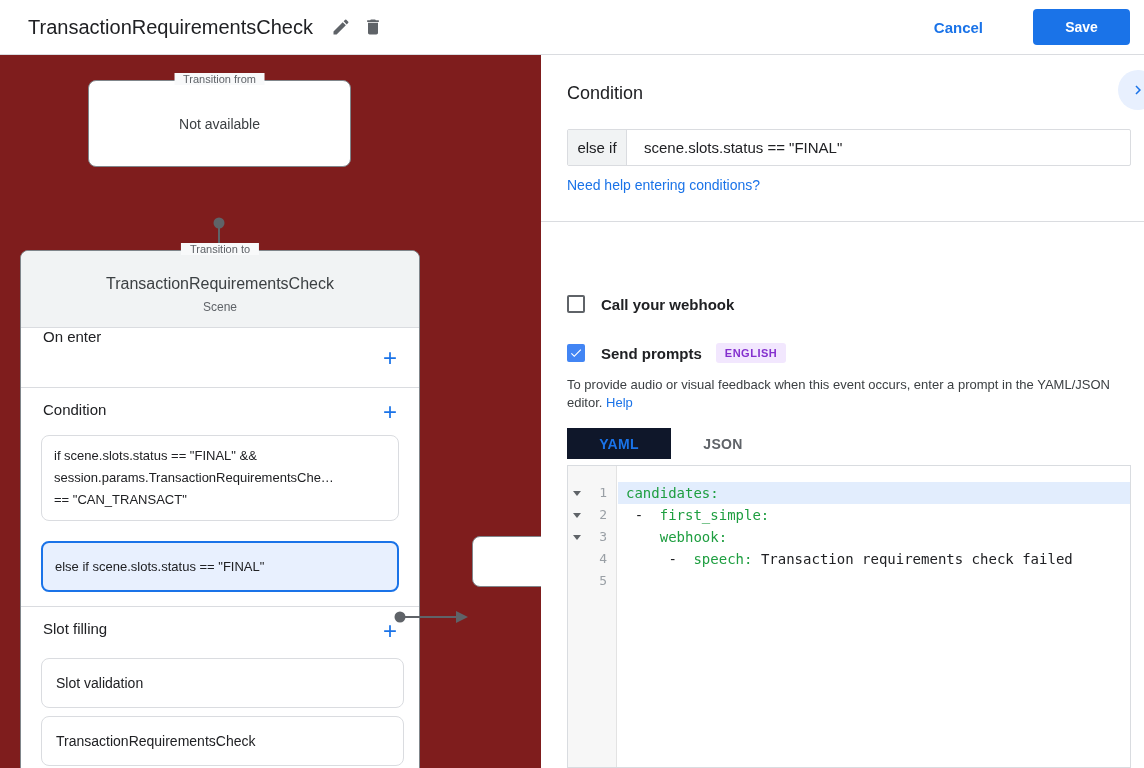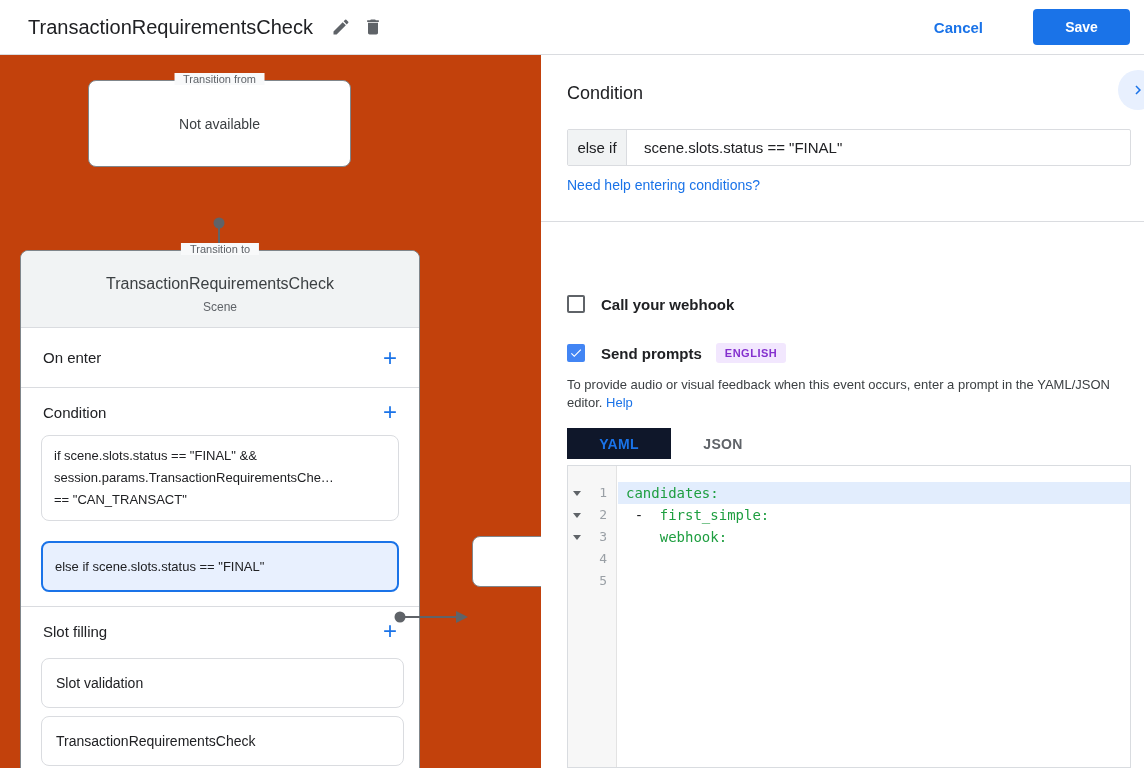--- a/index.html
+++ b/index.html
@@ -15,41 +15,41 @@
   .icon-btn svg { fill:#5f6368; }
   .edit-btn { margin-left:12px; }
   .topbar-spacer { flex:1; }
   .cancel-btn { background:none; border:none; color:#1a73e8; font-size:15px; font-weight:bold;
                 cursor:pointer; margin-right:32px; font-family:"Liberation Sans",sans-serif; }
   .save-btn { background:#1a73e8; color:#fff; border:none; border-radius:4px; width:97px; height:36px;
               font-size:14px; font-weight:bold; cursor:pointer; font-family:"Liberation Sans",sans-serif;margin-left:18px; }
 
   
   .main { display:flex; height:713px; }
-  .flow-panel { position:relative; width:541px; height:713px; background:#c2410c; overflow:hidden; flex:none; }
+  .flow-panel { position:relative; width:541px; height:713px; background:#7f1d1d; overflow:hidden; flex:none; }
   .detail-panel { position:relative; width:603px; height:713px; background:#fff; flex:none; }
 
   
   .node-legend { position:absolute; top:-8px; left:50%; transform:translateX(-50%);
                  background:#f8f9fa; padding:0 9px; font-size:11px; color:#5f6368; white-space:nowrap; }
   .tfrom-box { position:absolute; left:88px; top:25px; width:263px; height:87px; background:#fff;
                border:1px solid #80868b; border-radius:8px; display:flex; align-items:center; justify-content:center; }
   .tfrom-content { font-size:14px; color:#3c4043; }
 
   .connector { position:absolute; }
 
   .scene-card { position:absolute; left:20px; top:195px; width:400px; height:600px;
                 background:#fff; border:1px solid #80868b; border-radius:8px; }
   .scene-header { height:77px; background:#f1f3f4; border-bottom:1px solid #dadce0;
                   border-radius:8px 8px 0 0; display:flex; flex-direction:column;
                   align-items:center; justify-content:center; padding-top:10px; }
   .scene-title { font-size:16px; color:#3c4043; }
   .scene-subtitle { font-size:12px; color:#5f6368; margin-top:7px; }
 
-  .sect-row { display:flex; align-items:center; justify-content:space-between; }
+  .sect-row { display:flex; justify-content:space-between; }
   .sect-label { font-size:15px; color:#202124; }
   .add-btn { background:none; border:none; color:#1a73e8; font-size:24px; font-weight:normal;
              line-height:22px; cursor:pointer; font-family:"Liberation Sans",sans-serif; }
   .on-enter { height:60px; padding:0 22px; border-bottom:1px solid #dadce0; }
 
   .cond-section { padding-top:13px; border-bottom:1px solid #dadce0; }
   .cond-head { margin:0 22px 12px 22px; }
   .rule-box { margin:0 20px 20px 20px; border:1px solid #dadce0; border-radius:8px;
               padding:9px 12px; font-size:13px; line-height:22px; color:#202124; background:#fff; cursor:pointer; }
   .rule-box.selected { background:#e8f0fe; border:2px solid #1a73e8; padding:0 12px; height:51px;
@@ -270,18 +270,19 @@
           <div class="line-num">4</div>
         </div>
         <div class="gutter-row">
           <div class="line-num">5</div>
         </div>
       </div>
       <div class="code-area">
         <div class="code-line active"><span class="tok-key">candidates:</span></div>
         <div class="code-line"><span class="tok-plain">  - </span><span class="tok-key">first_simple:</span></div>
         <div class="code-line"><span class="tok-plain">    </span><span class="tok-key">webhook:</span></div>
+        <div class="code-line"><span class="tok-plain">      - </span><span class="tok-key">speech:</span><span class="tok-plain"> Transaction requirements check failed</span></div>
         <div class="code-line"></div>
       </div>
     </div>
 
   </div>
 </div>
 
 </body></html>

